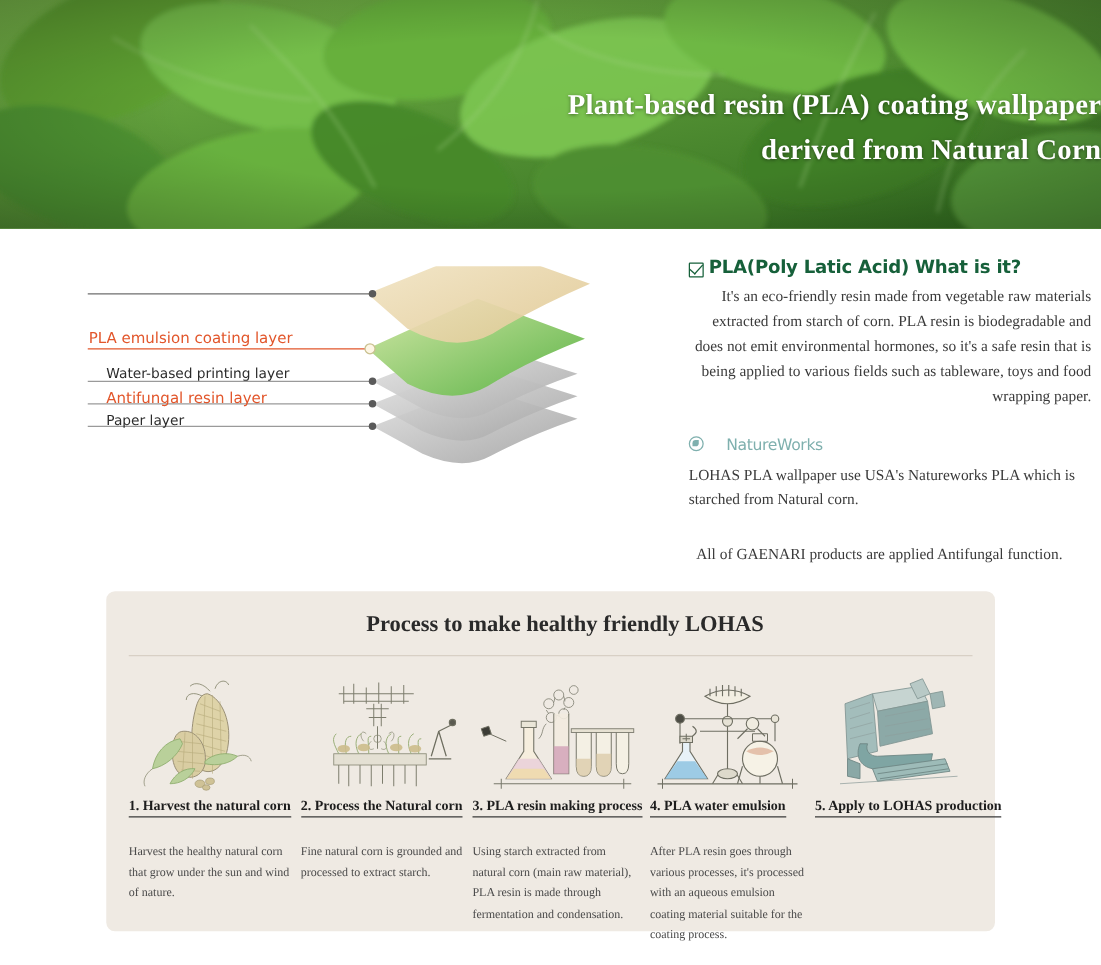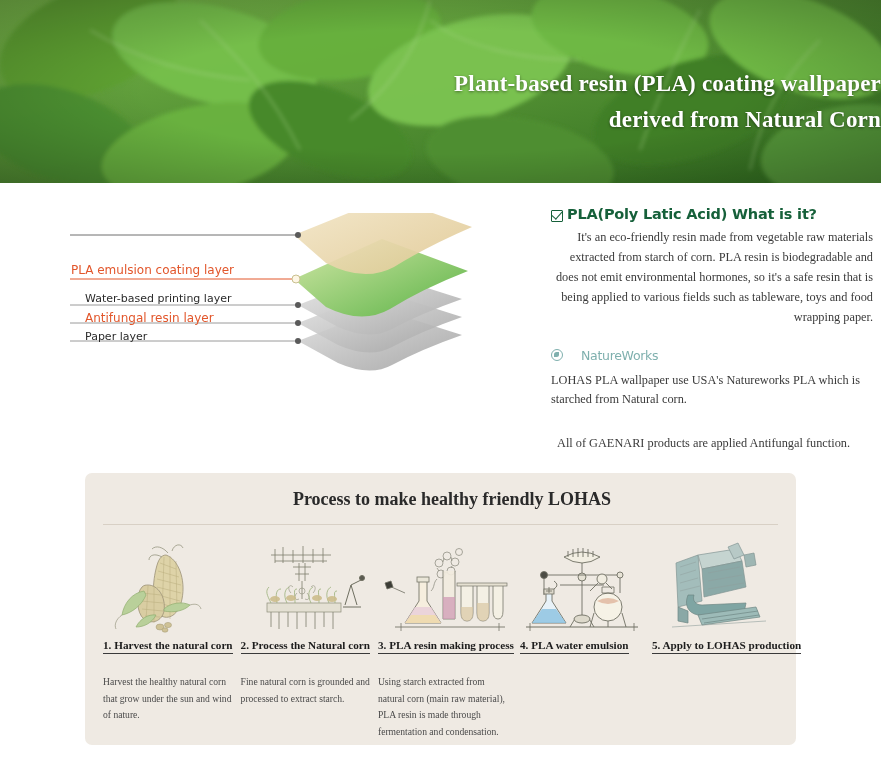--- a/index.html
+++ b/index.html
@@ -456,20 +456,21 @@
             <path d="M74 74 L70 88 M102 74 L106 88"></path>
             <path d="M88 82 L88 88"></path>
             <path d="M56 78 L50 88 M68 78 L74 88"></path>
             <ellipse cx="62" cy="80" rx="8" ry="4" fill="#ddd9cb"></ellipse>
           </g>
           <path d="M6 88 L118 88" stroke="#6e6e62" stroke-width="1"></path>
           <path d="M10 84 L10 92 M114 84 L114 92" stroke="#6e6e62" stroke-width="0.8"></path>
         </svg>
       </div>
       <div class="step-title">4. PLA water emulsion</div>
+      <div class="step-body">After PLA resin goes through various processes, it's processed with an aqueous emulsion coating material suitable for the coating process.</div>
     </div>
 
     <div class="step">
       <div class="step-art">
         <svg width="122" height="92" viewBox="0 0 122 92">
           <g opacity="0.95">
             <path d="M18 22 L40 14 L44 60 L20 66 Z" fill="#9fbbb9" stroke="#7d918f" stroke-width="0.7"></path>
             <path d="M40 14 L78 8 L84 20 L44 28 Z" fill="#c3d3d0" stroke="#7d918f" stroke-width="0.7"></path>
             <path d="M44 28 L84 20 L88 46 L46 56 Z" fill="#86a6a4" stroke="#7d918f" stroke-width="0.7"></path>
             <path d="M70 6 L80 2 L86 14 L76 18 Z" fill="#b5c8c5" stroke="#7d918f" stroke-width="0.7"></path>

